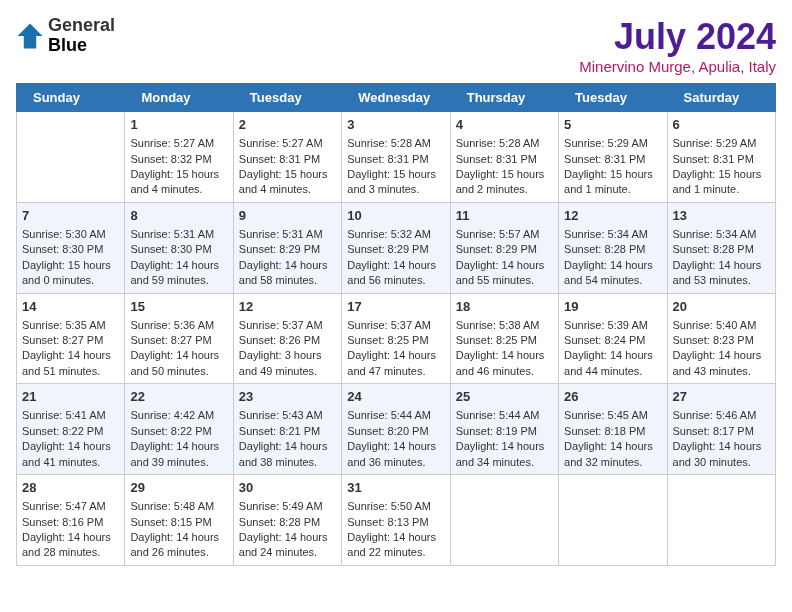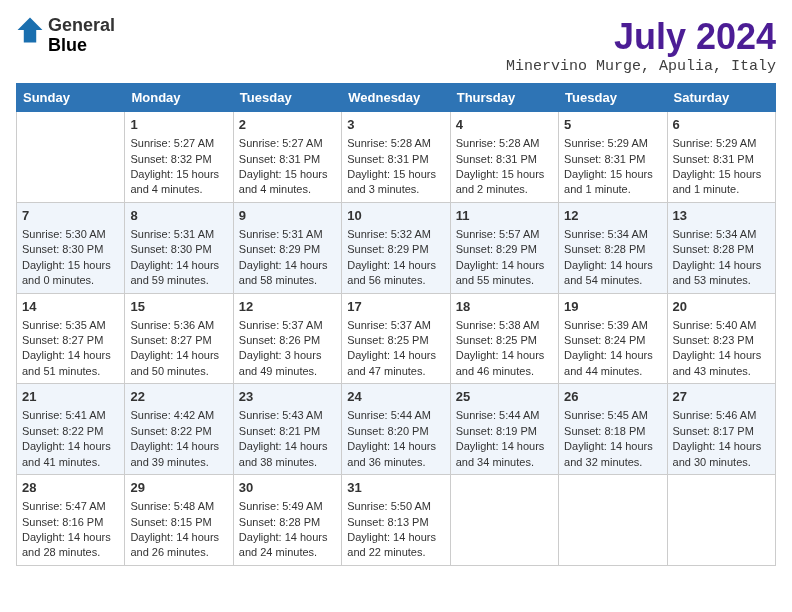--- a/index.html
+++ b/index.html
@@ -11,20 +11,21 @@
       padding: 16px;
     }
     .header {
       display: flex;
       justify-content: space-between;
       align-items: flex-start;
       margin-bottom: 8px;
     }
     .logo {
       display: flex;
+      align-items: center;
     }
     .logo-text {
       font-size: 18px;
       font-weight: bold;
       line-height: 1.1;
     }
     .logo-general { color: #333; }
     .logo-blue { color: #000000; }
     .logo-icon {
       width: 28px;
@@ -34,32 +35,31 @@
     .title-block {
       text-align: right;
     }
     .month-year {
       font-size: 36px;
       font-weight: bold;
       color: #4c1d95;
     }
     .location {
       font-size: 15px;
-      color: #404040;
-      font-family: Liberation Mono, monospace;
+      color: #be185d;
     }
     table {
       width: 100%;
       border-collapse: collapse;
       font-size: 11px;
     }
     thead tr th {
       background-color: #2e74b5;
       color: #fff;
-      padding: 6px 6px;
+      padding: 6px 16px;
       text-align: left;
       font-size: 13px;
       font-weight: bold;
       border: 1px solid #2e74b5;
     }
     tbody tr td {
       border: 1px solid #ccc;
       padding: 4px 5px;
       vertical-align: top;
       width: calc(100% / 7);

